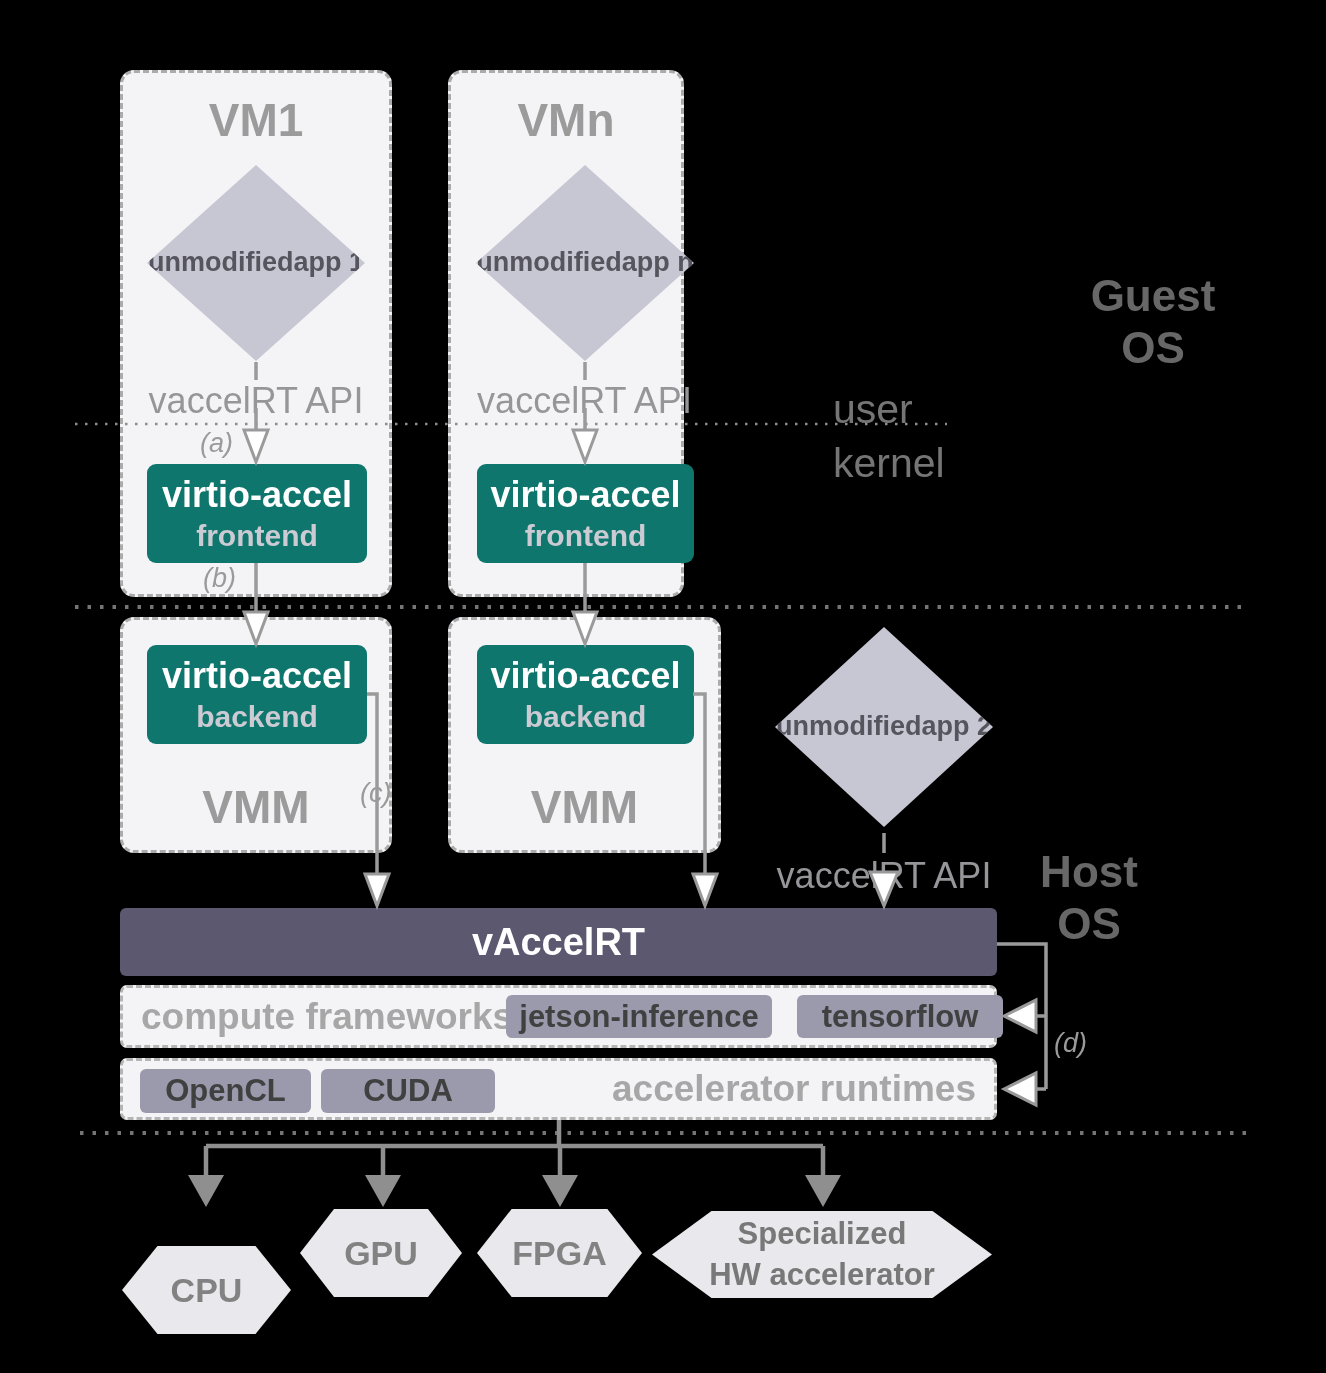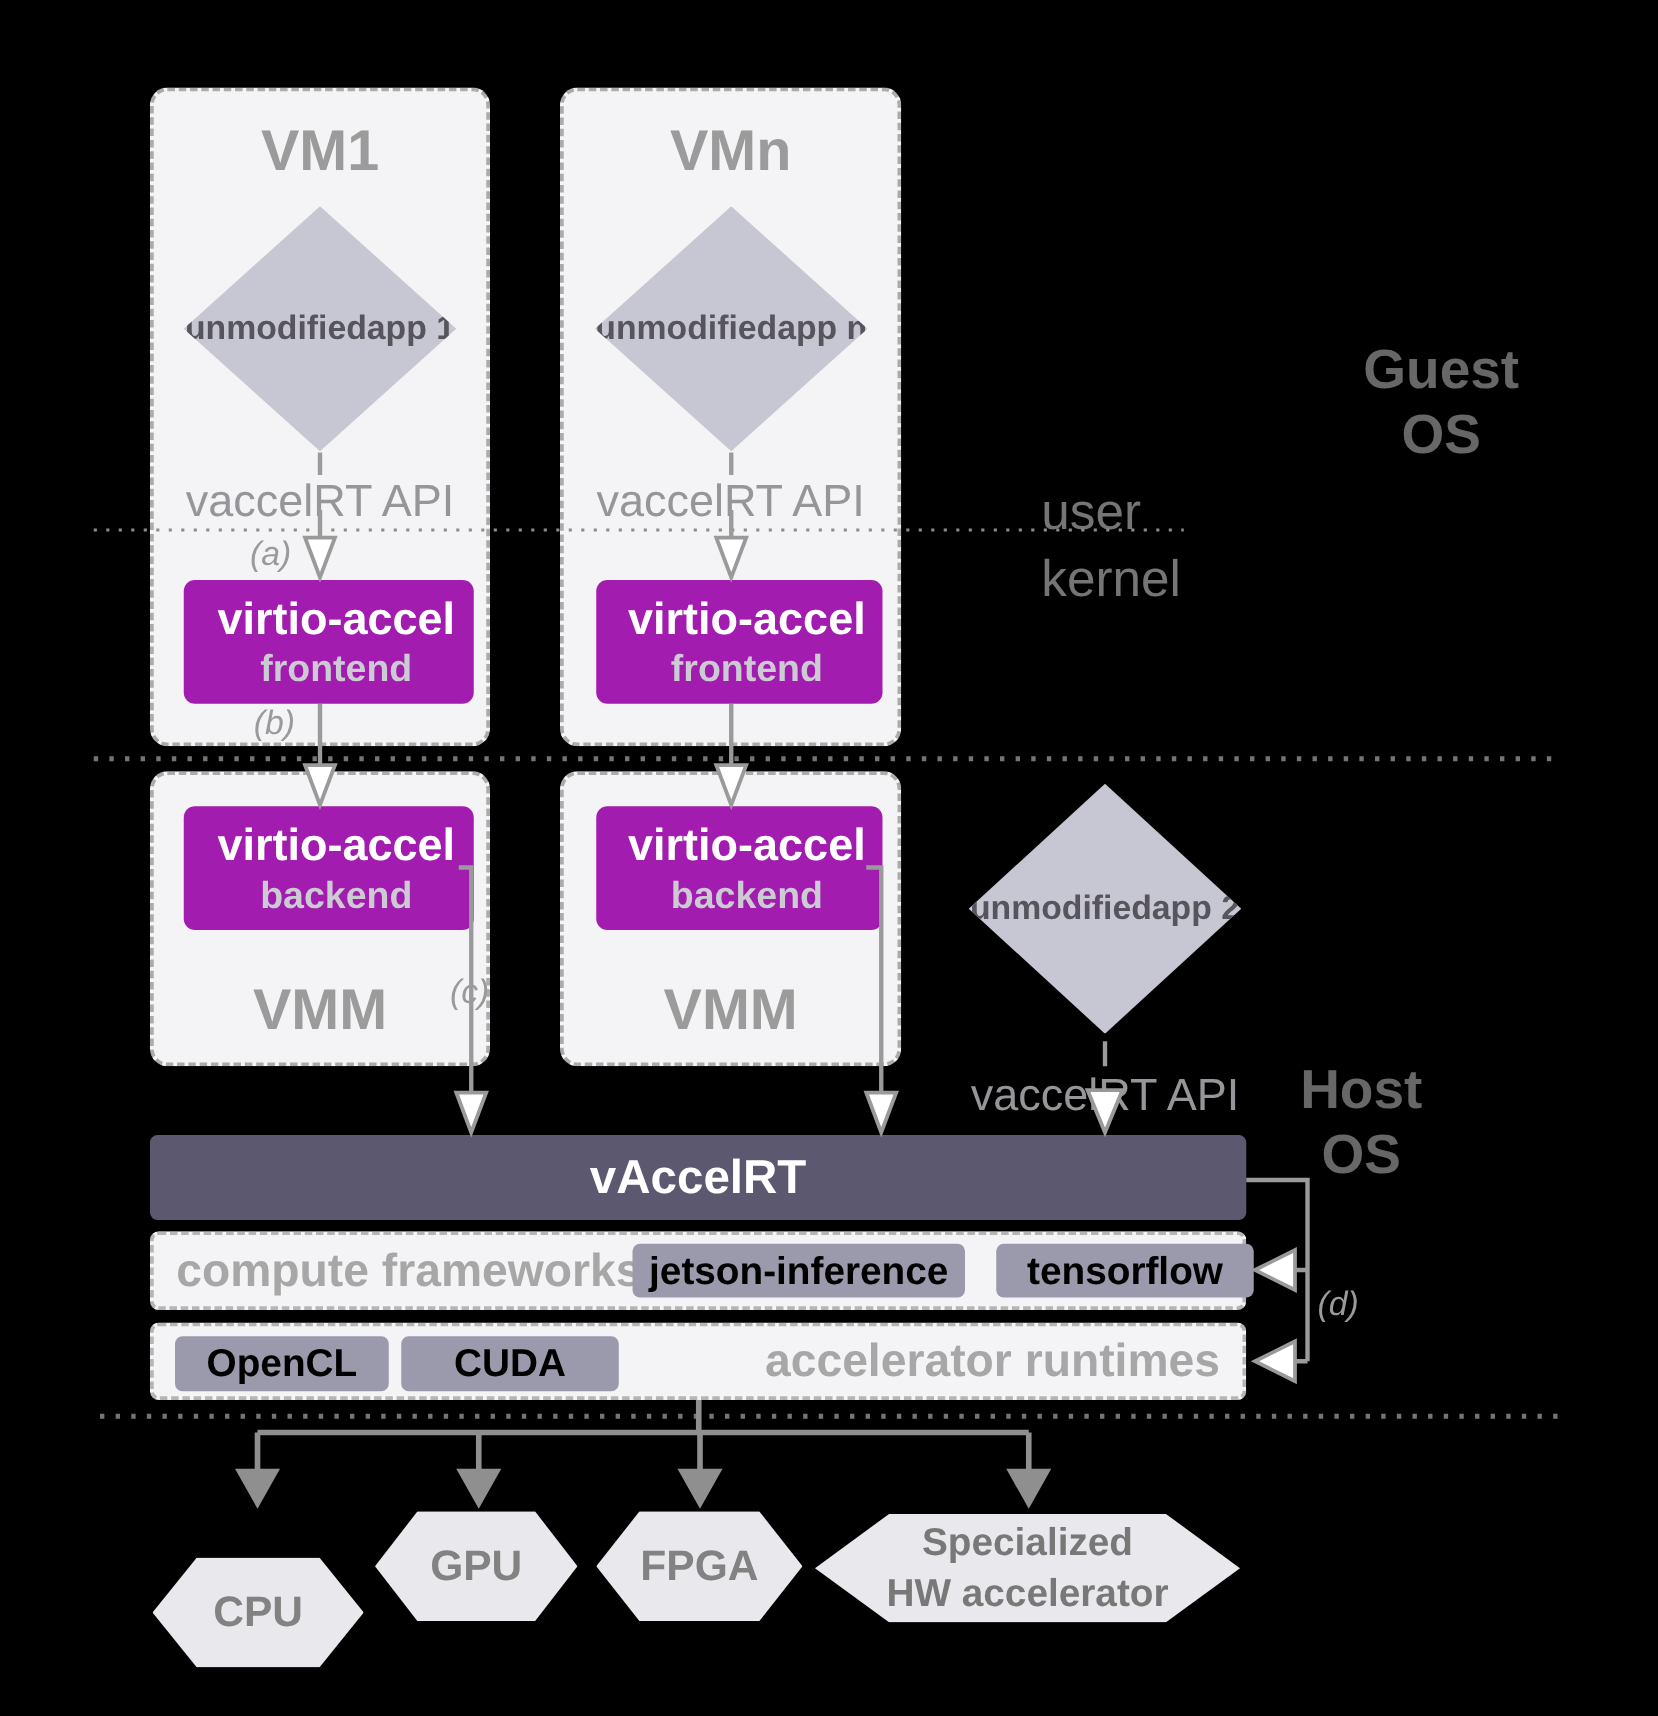--- a/index.html
+++ b/index.html
@@ -8,55 +8,55 @@
   .panel{position:absolute;background:#f4f4f6;border:3px dashed #ababab;border-radius:14px;box-sizing:border-box;z-index:1;}
   .vm-title{position:absolute;left:0;top:20px;width:100%;text-align:center;
             font-size:46px;font-weight:bold;color:#9b9b9b;}
   .vmm-title{position:absolute;left:0;bottom:16px;width:100%;text-align:center;
              font-size:46px;font-weight:bold;color:#9b9b9b;}
   .diamond{position:absolute;background:#c7c6d3;z-index:2;
            clip-path:polygon(50% 0,100% 50%,50% 100%,0 50%);
            display:flex;align-items:center;justify-content:center;
            font-size:27px;font-weight:bold;color:#56555d;line-height:1.3;text-align:center;}
   .api-label{position:absolute;text-align:center;font-size:36px;color:#96969a;z-index:3;}
-  .darkbox{position:absolute;background:#a21caf;border-radius:9px;z-index:3;
-           display:flex;flex-direction:column;align-items:center;justify-content:center;line-height:1.25;padding-left:12px;}
+  .darkbox{position:absolute;background:#0f766e;border-radius:9px;z-index:3;
+           display:flex;flex-direction:column;align-items:center;justify-content:center;line-height:1.25;}
   .darkbox .l1{font-size:36px;font-weight:bold;color:#ffffff;}
   .darkbox .l2{font-size:30px;font-weight:bold;color:#cccbd3;}
   .side-label{position:absolute;font-size:41px;color:#757575;z-index:3;}
   .os-label{position:absolute;width:140px;text-align:center;font-size:44px;font-weight:bold;
             color:#676767;line-height:1.18;z-index:3;}
   .letter{position:absolute;font-size:27px;font-style:italic;color:#9a9a9a;z-index:6;}
   .bar{position:absolute;left:120px;top:908px;width:877px;height:68px;background:#5b5870;
        border-radius:6px;display:flex;align-items:center;justify-content:center;
        font-size:38px;font-weight:bold;color:#ffffff;z-index:3;}
   .row{position:absolute;left:120px;width:877px;background:#f4f4f6;border:3px dashed #b5b5b5;
        border-radius:7px;box-sizing:border-box;z-index:3;}
   .row-label{position:absolute;top:50%;transform:translateY(-50%);
              font-size:37px;font-weight:bold;color:#a7a7a7;white-space:nowrap;}
   .chip{position:absolute;background:#9b99ac;border-radius:6px;display:flex;align-items:center;
-        justify-content:center;font-size:31px;font-weight:bold;color:#000000;}
+        justify-content:center;font-size:31px;font-weight:bold;color:#404040;}
   .hex{position:absolute;background:#e9e9ed;z-index:3;
        display:flex;flex-direction:column;align-items:center;justify-content:center;
        font-weight:bold;color:#828282;text-align:center;
        clip-path:polygon(0% 50%,21% 0%,79% 0%,100% 50%,79% 100%,21% 100%);}
   .hex.wide{clip-path:polygon(0% 50%,17.5% 0%,82.5% 0%,100% 50%,82.5% 100%,17.5% 100%);
             font-size:31px;color:#787878;line-height:1.3;}
   .hex .t{font-size:34px;}
   svg.overlay{position:absolute;left:0;top:0;z-index:5;pointer-events:none;}
 </style>
 </head>
 <body>
 
 <div class="stage">
 
   <div class="panel" style="left:120px;top:70px;width:272px;height:527px;">
     <div class="vm-title">VM1</div>
   </div>
-  <div class="panel" style="left:448px;top:70px;width:273px;height:527px;">
+  <div class="panel" style="left:448px;top:70px;width:236px;height:527px;">
     <div class="vm-title">VMn</div>
   </div>
 
   <div class="panel" style="left:120px;top:617px;width:272px;height:236px;">
     <div class="vmm-title">VMM</div>
   </div>
   <div class="panel" style="left:448px;top:617px;width:273px;height:236px;">
     <div class="vmm-title">VMM</div>
   </div>
 

